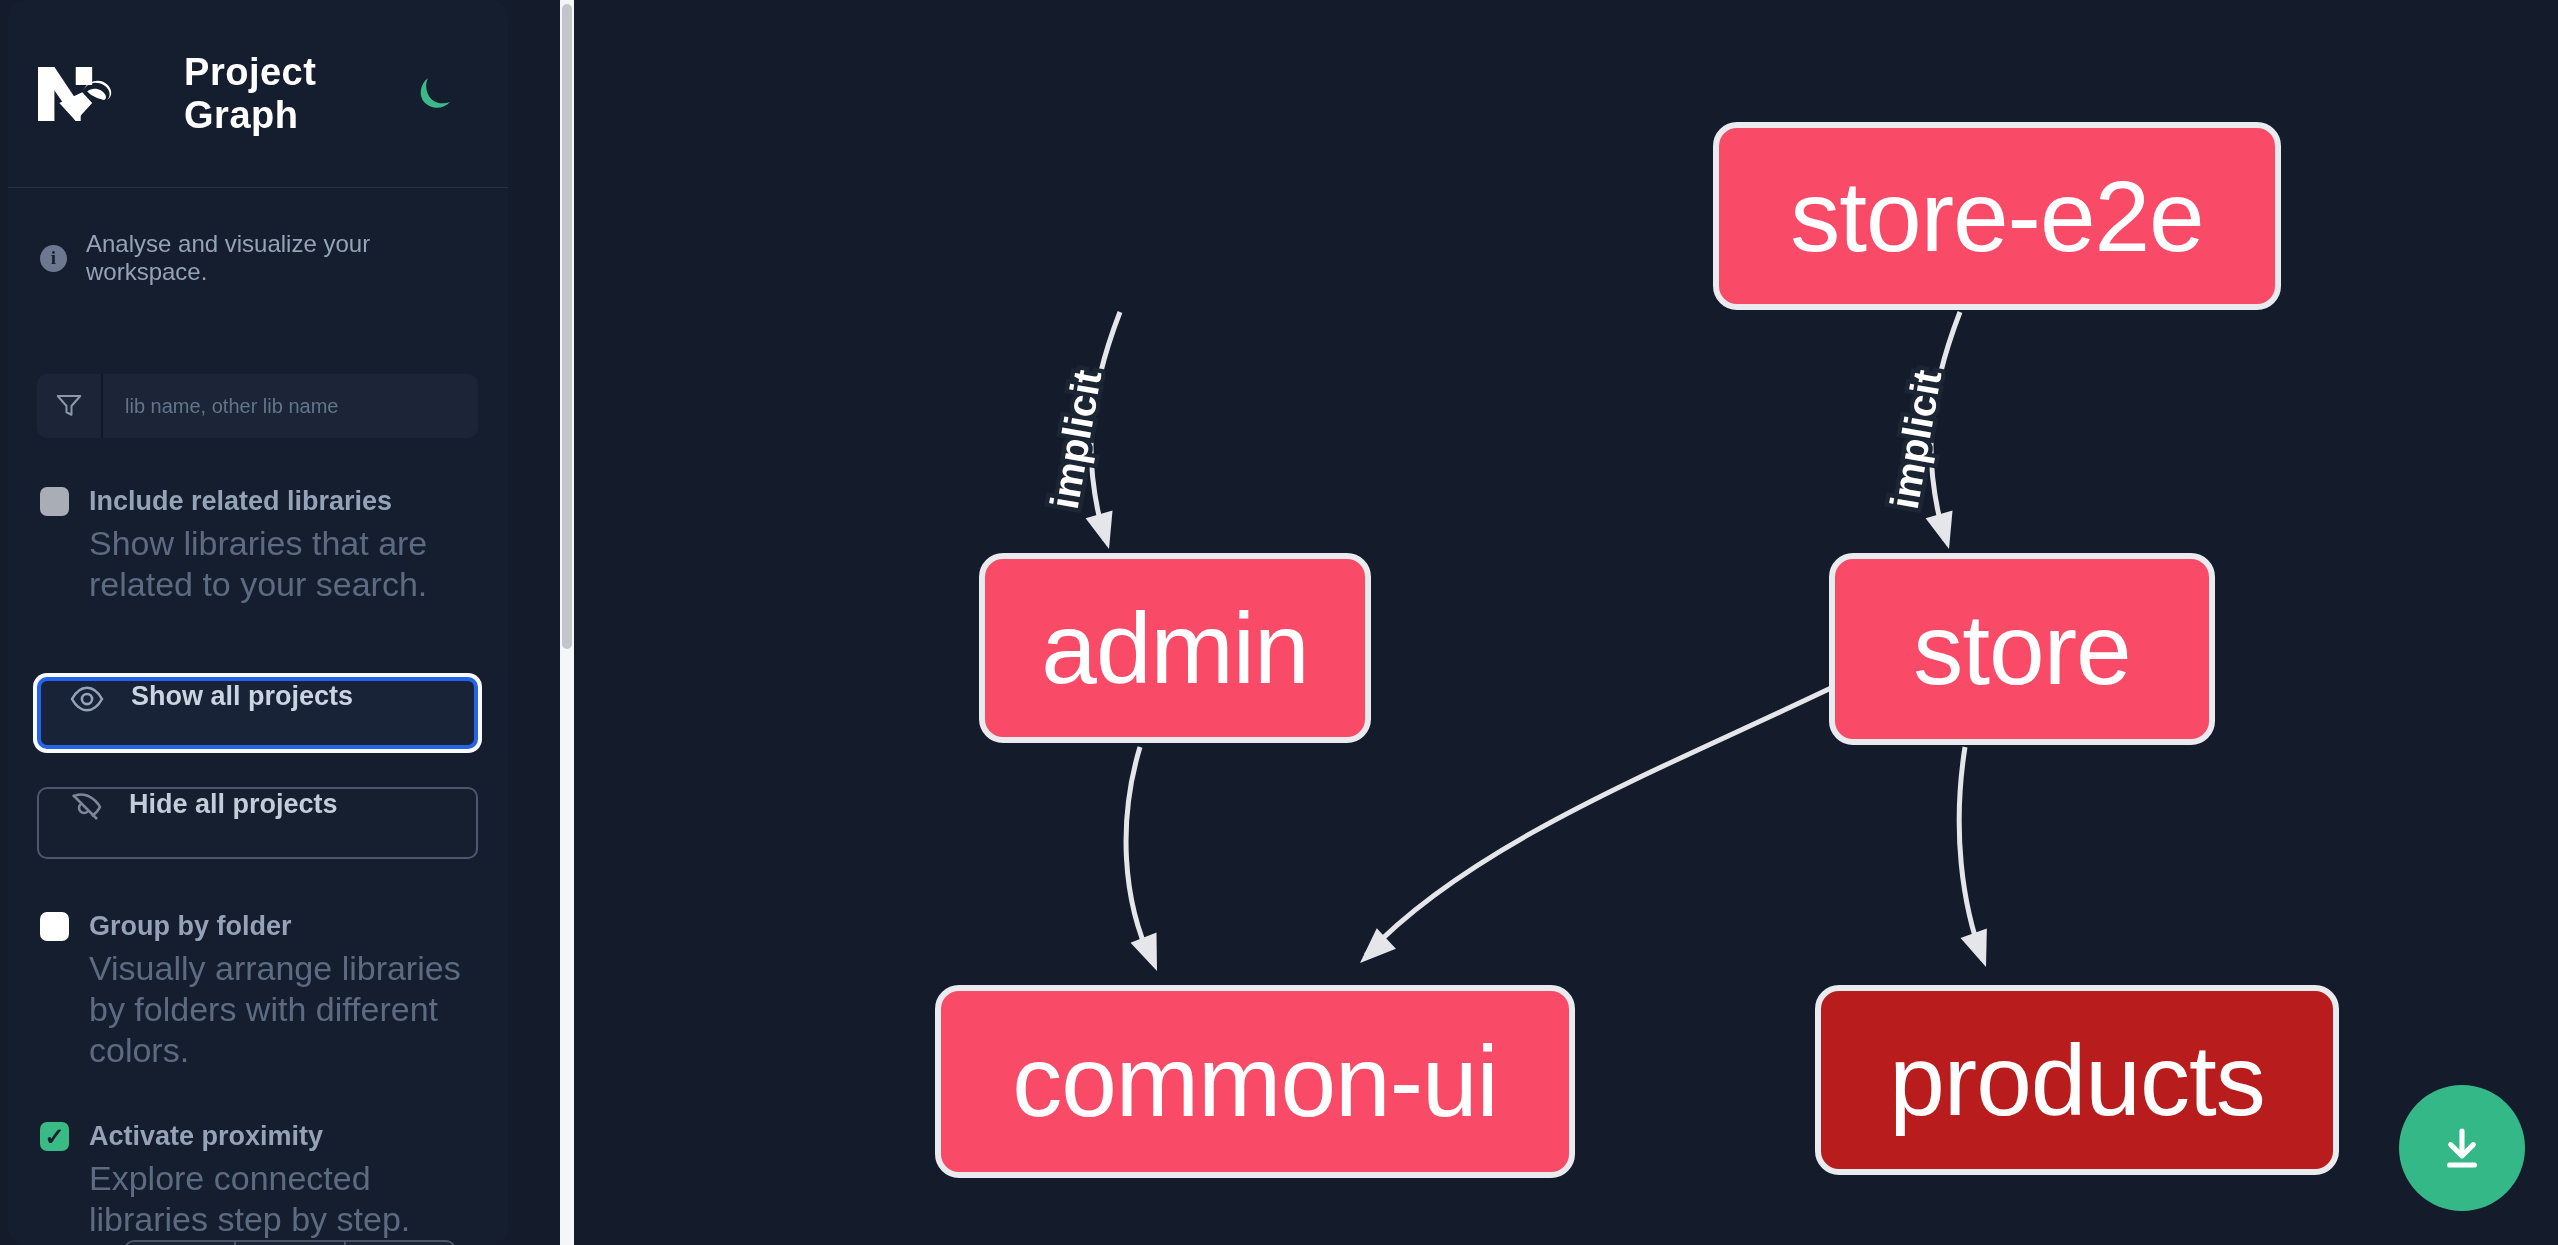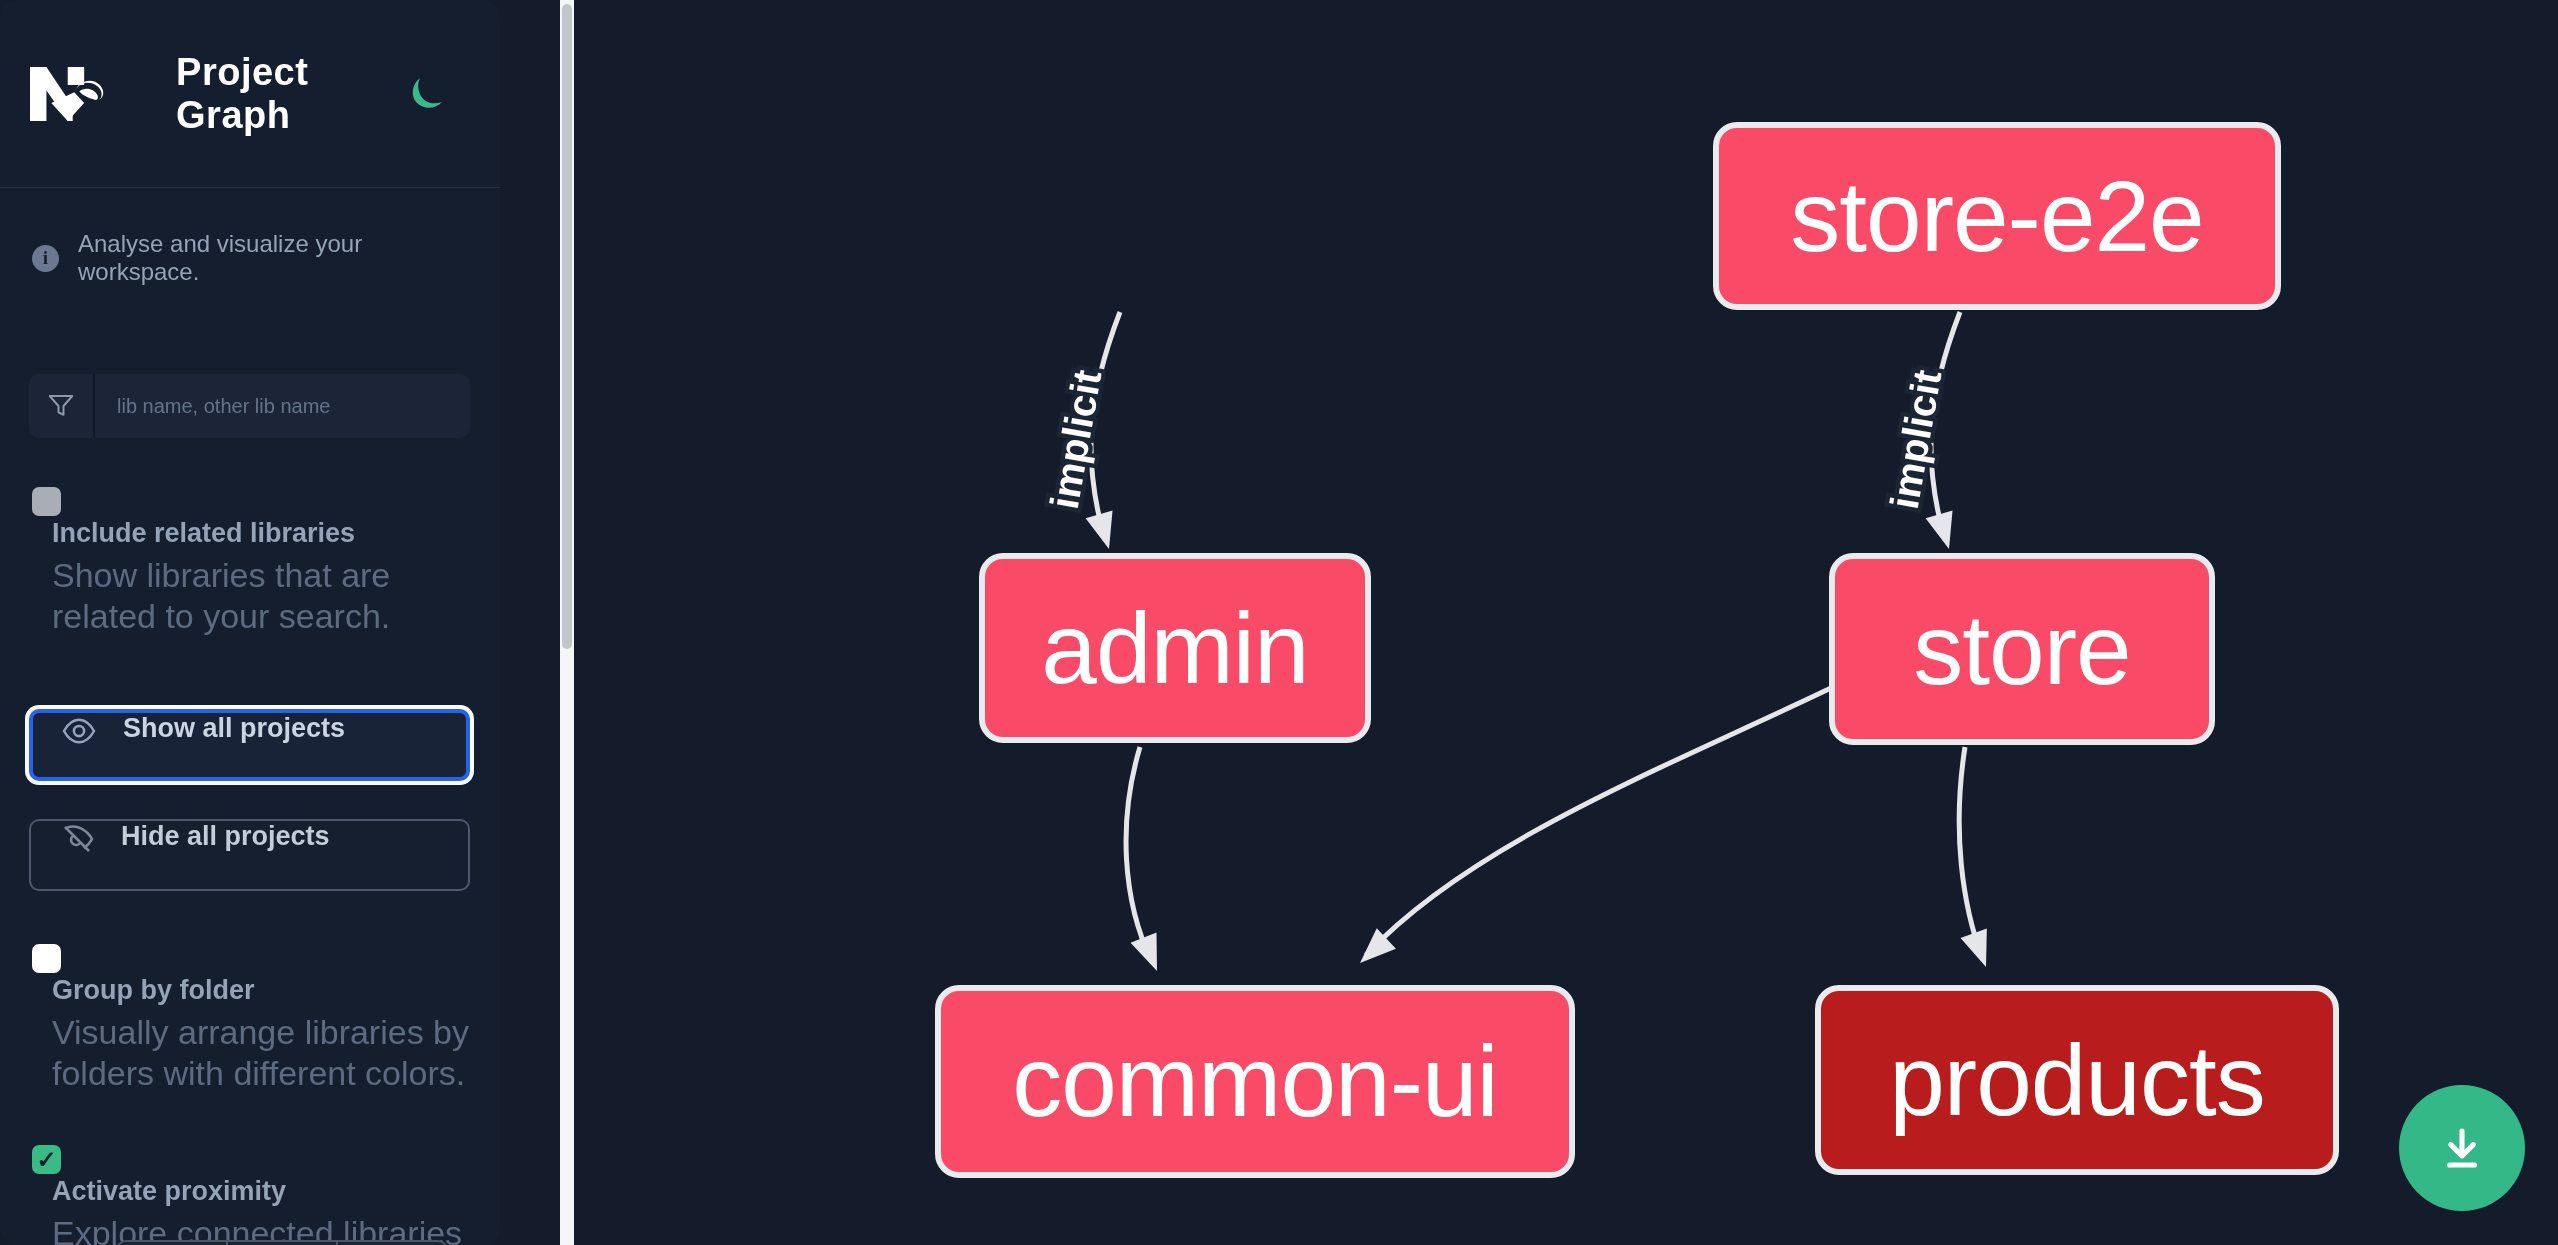--- a/index.html
+++ b/index.html
@@ -5,21 +5,21 @@
   * { margin:0; padding:0; box-sizing:border-box; }
   html,body { width:2558px; height:1245px; overflow:hidden; }
   body {
     font-family:"Liberation Sans", sans-serif;
     background:#141c2b;
     position:relative;
   }
 
   
   .sidebar {
-    position:absolute; left:0; top:0; width:500px; height:1245px;
+    position:absolute; left:8px; top:0; width:500px; height:1245px;
     background:#151e2e; overflow:hidden;border-radius:17px;
   }
   .side-header {
     height:188px; display:flex; align-items:center; padding:0 30px;
     border-bottom:1px solid #273143;
   }
   .nx-logo { width:92px; height:62px; }
   .app-title { color:#ffffff; font-size:38px; font-weight:700; margin-left:64px; letter-spacing:0.5px; }
   .theme-toggle { margin-left:auto; margin-right:20px; width:44px; height:44px; position:relative; cursor:pointer; }
 
@@ -39,21 +39,21 @@
     width:66px; display:flex; align-items:center; justify-content:center;
     border-right:2px solid #101726; flex:0 0 auto;
   }
   .search-input {
     flex:1; background:transparent; border:none; outline:none;
     color:#cbd5e1; font-size:20px; padding:0 22px;
     font-family:"Liberation Sans", sans-serif;
   }
   .search-input::placeholder { color:#64748b; }
 
-  .option-row { display:flex; margin:0 30px 0 32px;flex-direction:column; }
+  .option-row { display:flex; margin:0 30px 0 32px; }
   .option-row.opt-1 { margin-top:46px; }
   .option-row.opt-2 { margin-top:50px; }
   .option-row.opt-3 { margin-top:48px; }
   .checkbox {
     width:29px; height:29px; border-radius:7px; margin-top:3px; flex:0 0 auto; cursor:pointer;
     display:flex; align-items:center; justify-content:center;
   }
   .checkbox.gray  { background:#a9aeb6; }
   .checkbox.white { background:#ffffff; }
   .checkbox.green { background:#3aba85; color:#17202e; font-size:24px; font-weight:700; }

